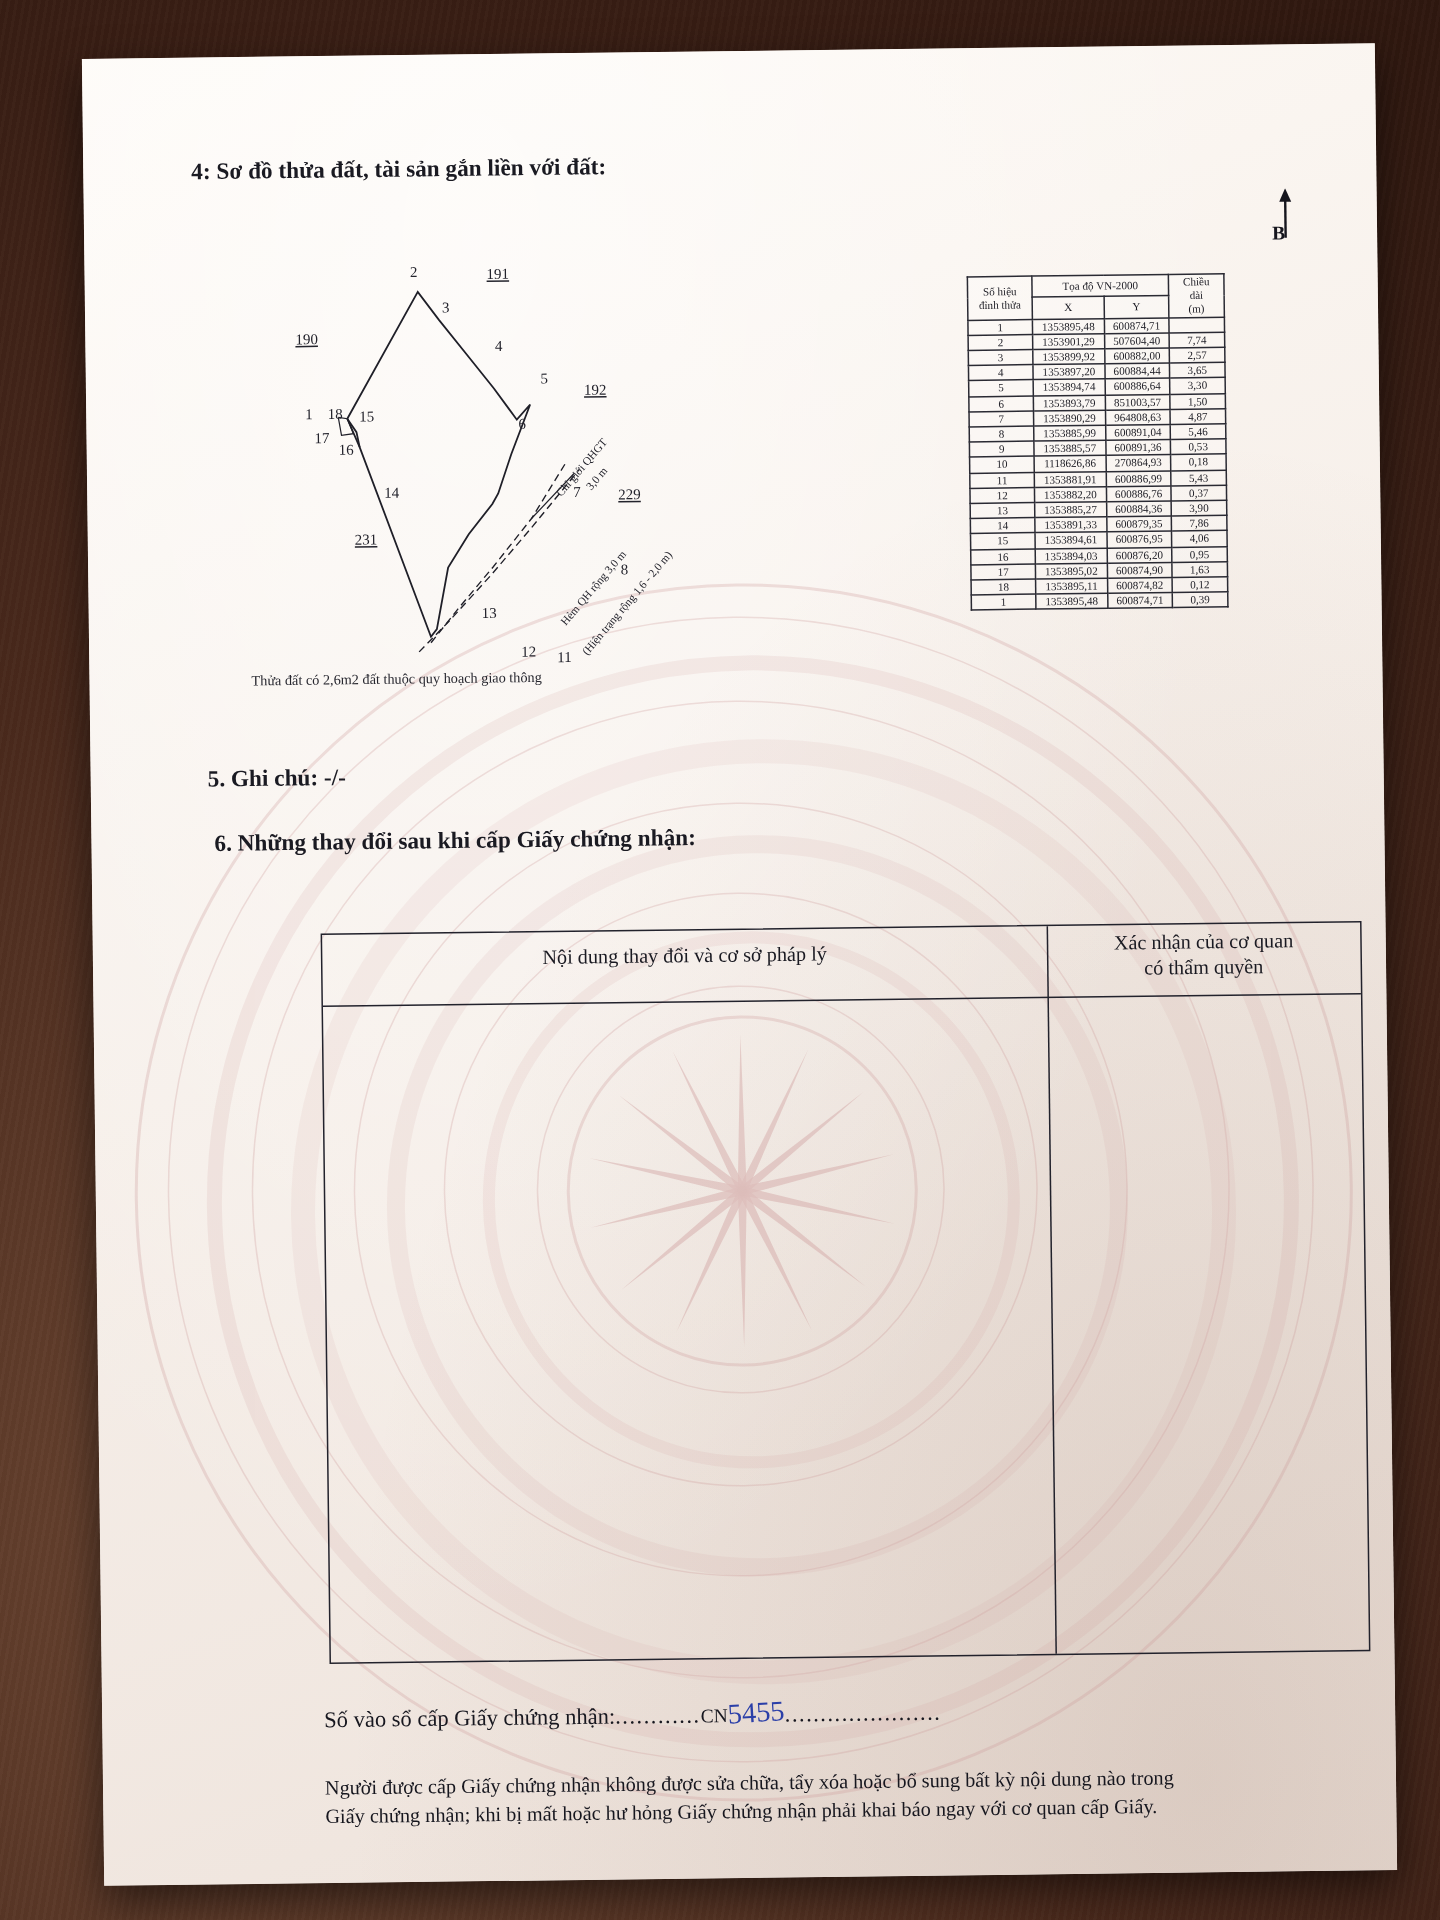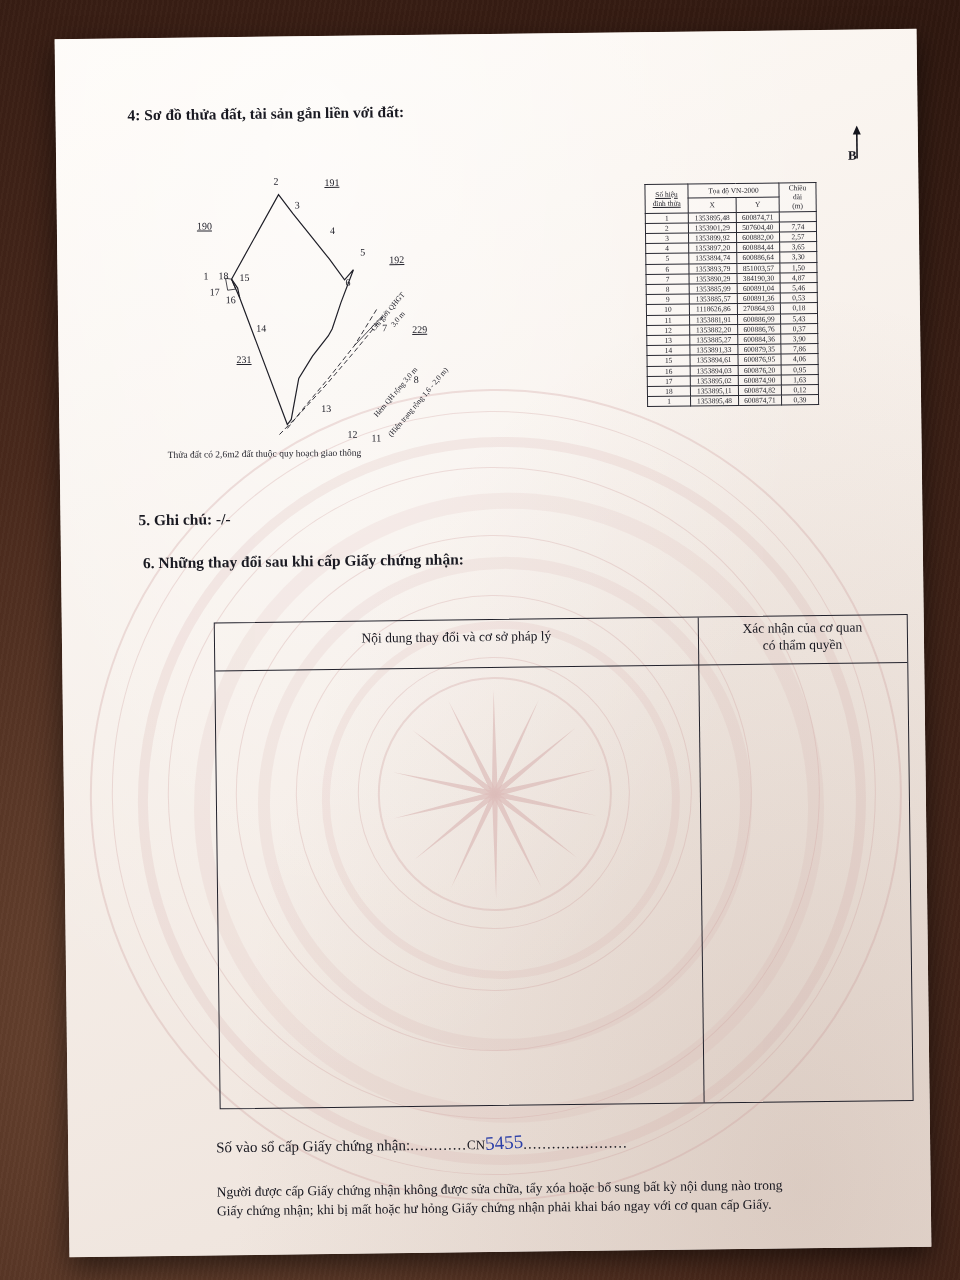--- a/index.html
+++ b/index.html
@@ -184,21 +184,21 @@
 
       <text class="ptiny" transform="translate(196,176) rotate(-49)">Chỉ giới QHGT</text>
       <text class="ptiny" transform="translate(216,172) rotate(-49)">3,0 m</text>
       <text class="ptiny" transform="translate(198,262) rotate(-49)">Hẻm QH rộng 3,0 m</text>
       <text class="ptiny" transform="translate(212,282) rotate(-49)">(Hiện trạng rộng 1,6 - 2,0 m)</text>
     </svg>
 
     <table class="coordtab">
       <thead>
         <tr>
-          <th rowspan="2" style="width:40px;text-decoration:underline;">
+          <th rowspan="2" style="width:40px;">
             <span>Số hiệu</span><br>
             <span>đỉnh thửa</span>
           </th>
           <th colspan="2">Tọa độ VN-2000</th>
           <th rowspan="2" style="width:34px;font-family:Liberation Serif, serif;">
             <span>Chiều</span><br>
             <span>dài</span><br>
             <span>(m)</span>
           </th>
         </tr>
@@ -240,21 +240,21 @@
           </tr>
           <tr>
             <td>6</td>
             <td>1353893,79</td>
             <td>851003,57</td>
             <td>1,50</td>
           </tr>
           <tr>
             <td>7</td>
             <td>1353890,29</td>
-            <td>384190,30</td>
+            <td>964808,63</td>
             <td>4,87</td>
           </tr>
           <tr>
             <td>8</td>
             <td>1353885,99</td>
             <td>600891,04</td>
             <td>5,46</td>
           </tr>
           <tr>
             <td>9</td>

